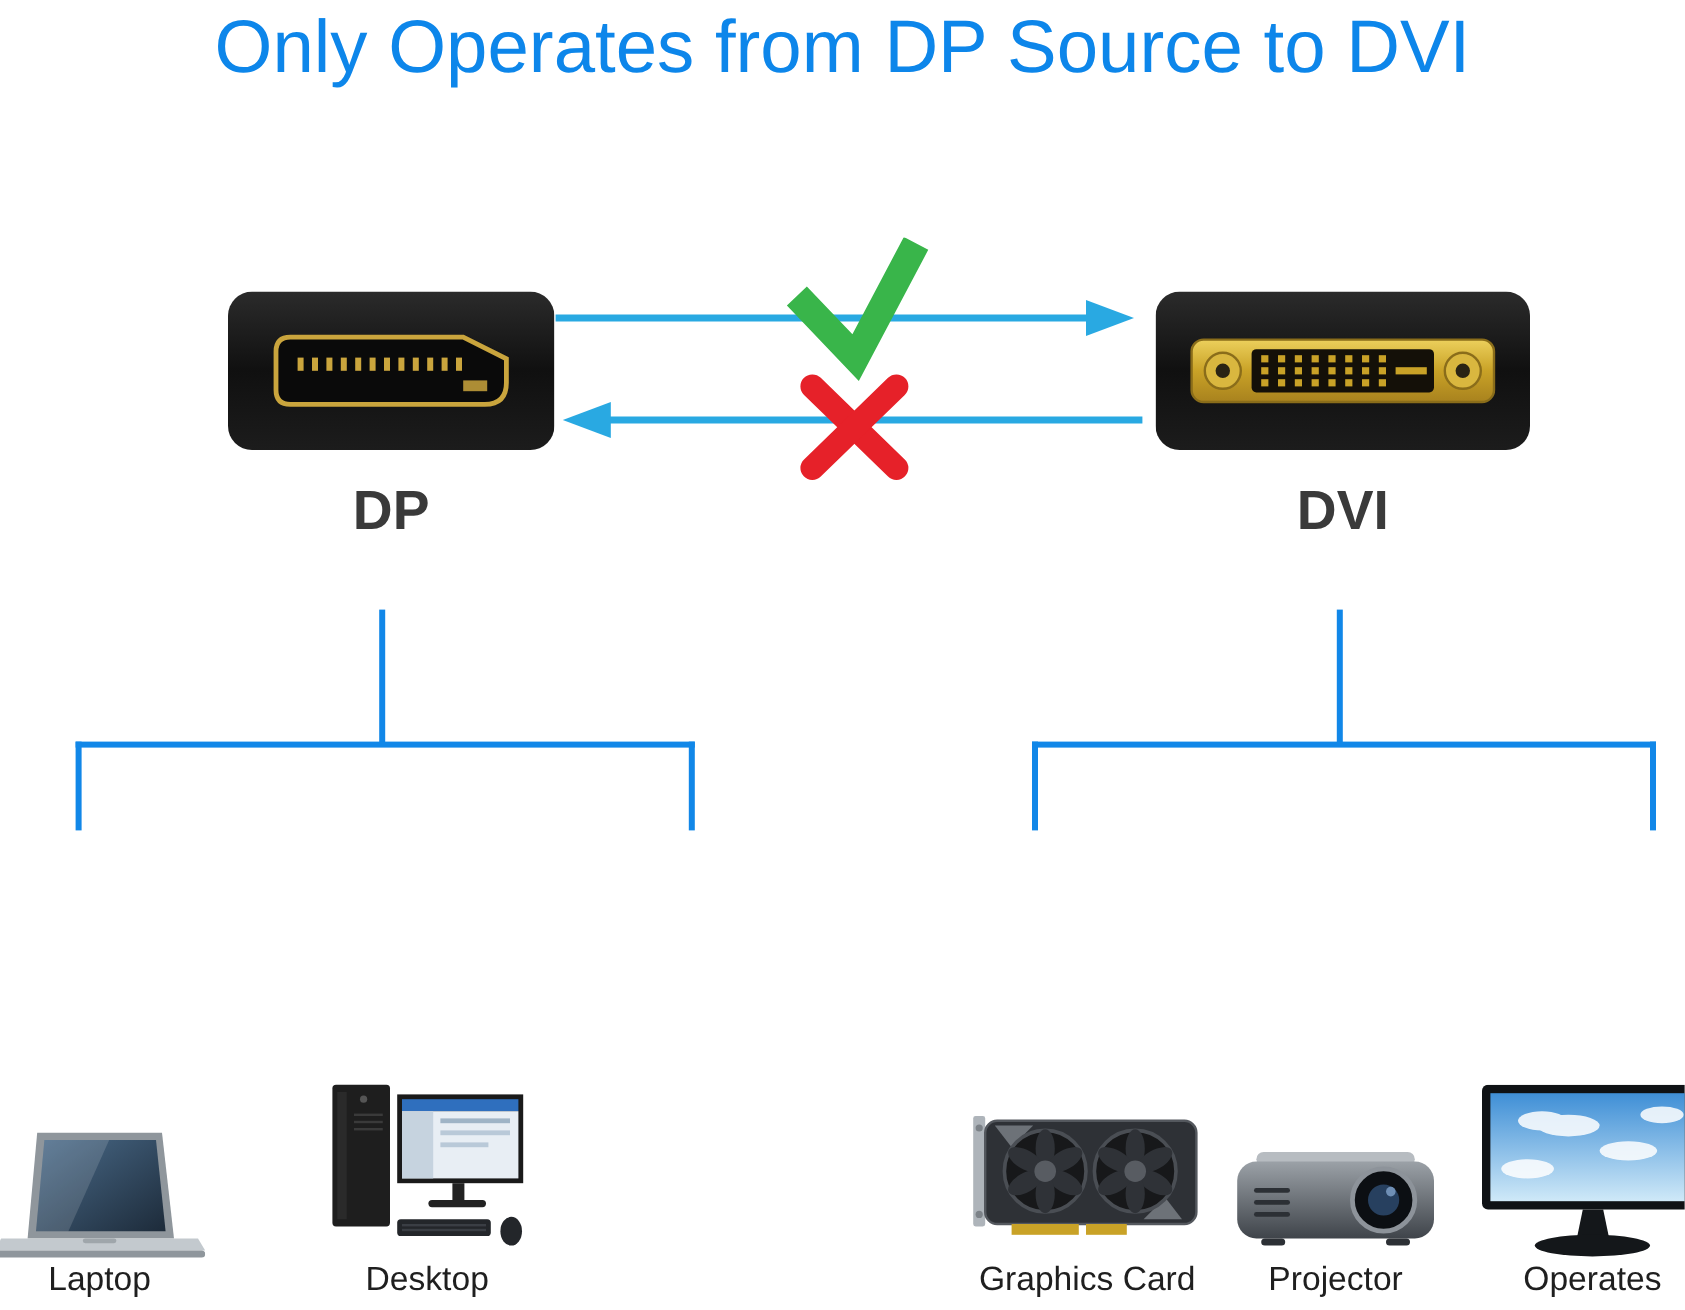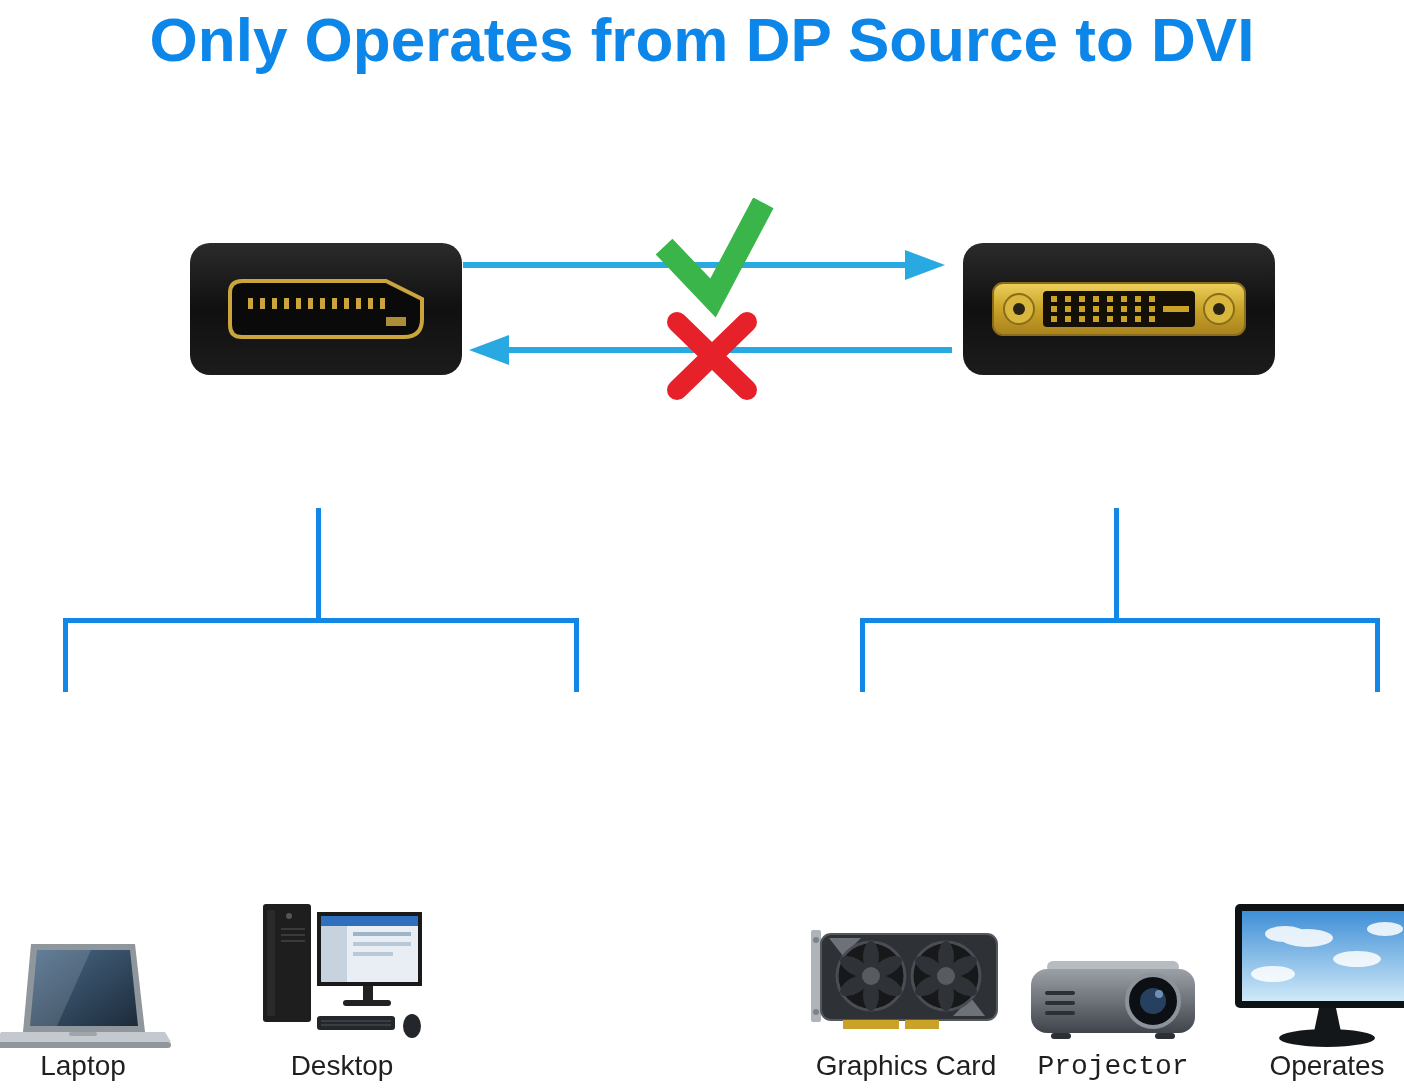--- a/index.html
+++ b/index.html
@@ -2,21 +2,21 @@
 <html><head>
 <meta charset="utf-8">
 <style>
   html,body{margin:0;padding:0;background:#ffffff;}
   .stage{
     position:relative;width:1404px;height:1092px;background:#ffffff;
     font-family:"Liberation Sans", sans-serif;overflow:hidden;
   }
   .title{
     position:absolute;top:4px;left:0;width:100%;text-align:center;
-    font-size:62px;font-weight:bold;color:#0d86ea;letter-spacing:0px;
+    font-size:62px;font-weight:normal;color:#0d86ea;letter-spacing:0px;
   }
   .connector-svg{position:absolute;}
   .port-label{
     position:absolute;text-align:center;font-size:46px;font-weight:bold;color:#3a3a3a;
   }
   .flow-svg{position:absolute;left:455px;top:198px;}
   .line{position:absolute;background:#1187e8;}
   
   .stem-left{left:316px;top:508px;width:5px;height:114px;}
   .bar-left{left:63px;top:618px;width:516px;height:5px;}
@@ -32,24 +32,24 @@
     position:absolute;top:832px;width:200px;height:250px;
     display:flex;flex-direction:column;align-items:center;justify-content:flex-end;
   }
   .device-icon{
     height:196px;display:flex;align-items:flex-end;justify-content:center;
   }
   .device-label{
     margin-top:0;font-size:28px;color:#1f1f1f;text-align:center;white-space:nowrap;
   }
   .dev-laptop{left:-17px;}
-  .dev-desktop{left:242px;}
+  .dev-desktop{left:256px;}
   .dev-settop{left:458px;}
   .dev-gpu{left:806px;align-items:center;}
-  .dev-projector{left:1013px;font-family:Liberation Mono, monospace;}
+  .dev-projector{left:1013px;}
   .dev-monitor{left:1227px;}
 </style>
 </head>
 <body>
 
 <div class="stage">
 
   <div class="title">Only Operates from DP Source to DVI</div>
 
   <svg class="connector-svg" style="left:190px;top:243px;" width="272" height="132" viewBox="0 0 272 132">
@@ -137,20 +137,22 @@
       <line x1="497" y1="152" x2="52" y2="152" stroke="#29a9e2" stroke-width="6"></line>
       <polygon points="54,137 14,152 54,167" fill="#29a9e2"></polygon>
     </g>
     <path d="M217,57 L258,100 L303,15" fill="none" stroke="#39b54a" stroke-width="23" stroke-linecap="square" stroke-linejoin="miter"></path>
     <g stroke="#e62129" stroke-width="20" stroke-linecap="round">
       <line x1="222" y1="124" x2="292" y2="192"></line>
       <line x1="292" y1="124" x2="222" y2="192"></line>
     </g>
   </svg>
 
+  <div class="port-label" style="left:190px;top:398px;width:272px;">DP</div>
+  <div class="port-label" style="left:963px;top:398px;width:312px;">DVI</div>
 
   <div class="line stem-left"></div>
   <div class="line bar-left"></div>
   <div class="line drop-left-a"></div>
   <div class="line drop-left-b"></div>
   <div class="line stem-right"></div>
   <div class="line bar-right"></div>
   <div class="line drop-right-a"></div>
   <div class="line drop-right-b"></div>
 

